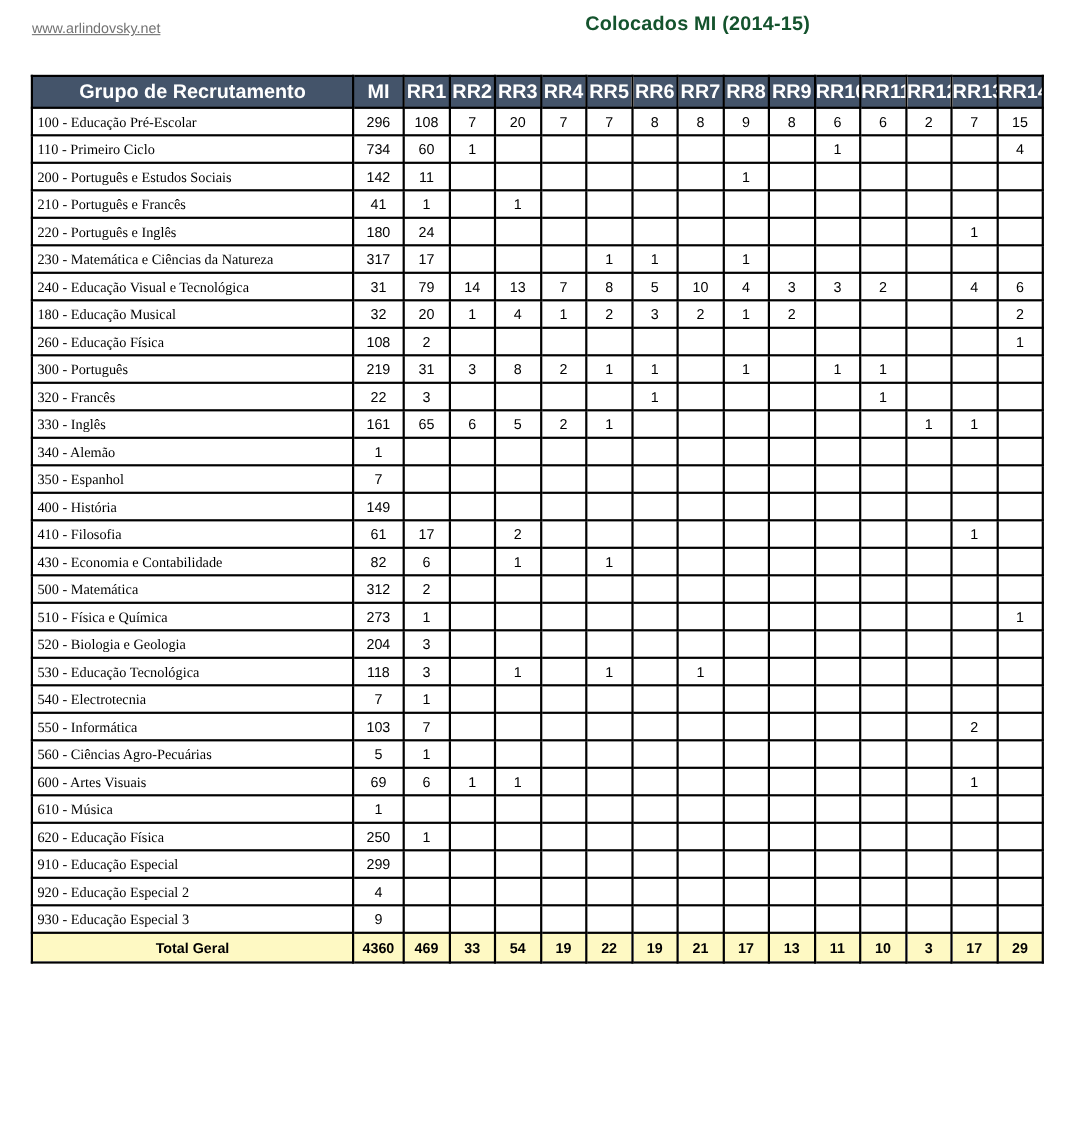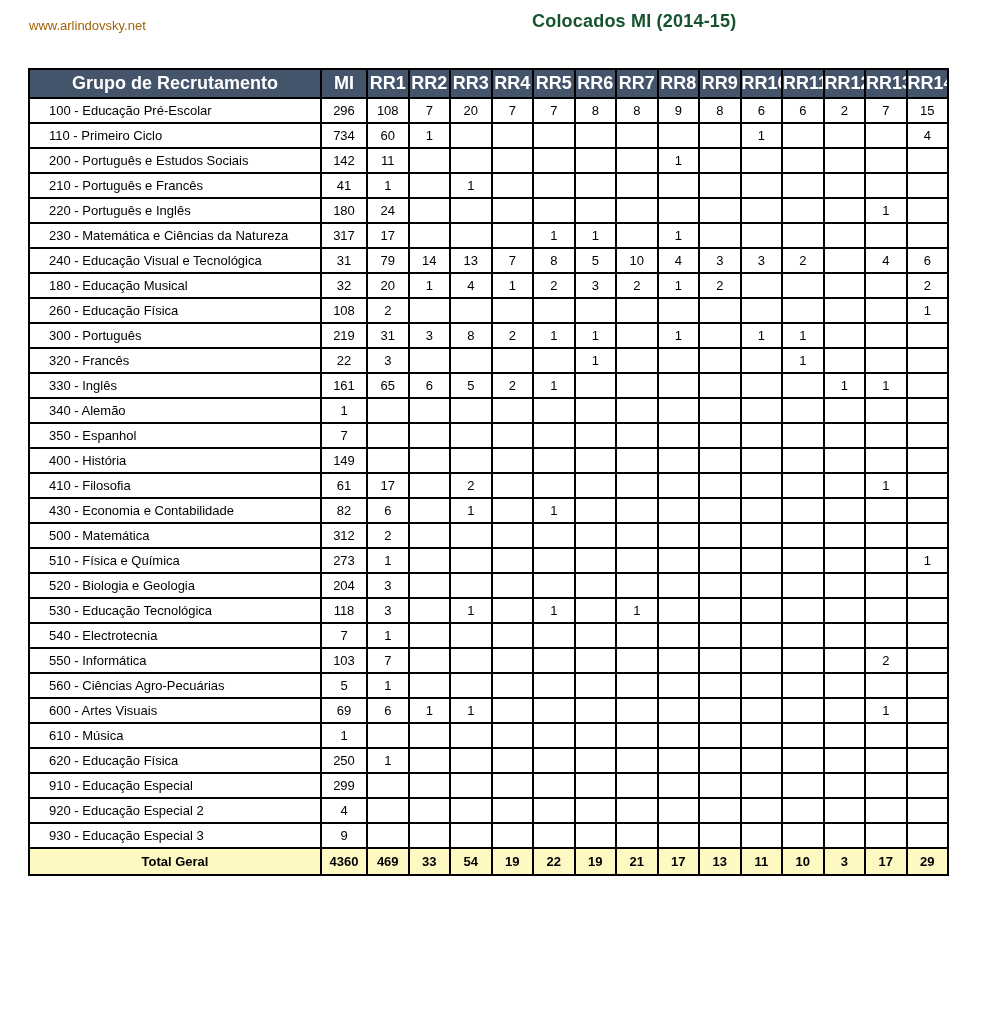--- a/index.html
+++ b/index.html
@@ -5,22 +5,22 @@
   * { margin: 0; padding: 0; box-sizing: border-box; }
   html, body { background: #ffffff; }
   body {
     width: 986px; height: 1024px;
     position: relative;
     font-family: "Liberation Sans", sans-serif;
     color: #000;
   }
   .site-link {
     position: absolute; left: 29px; top: 18px;
-    font-size: 13px; color: #a16207;
-    cursor: pointer;
+    font-size: 13px; color: #737373;
+    text-decoration: underline; cursor: pointer;
   }
   .page-title {
     position: absolute; left: 532px; top: 11px;
     font-size: 18px; font-weight: bold; color: #14532d;
     letter-spacing: 0.2px;
   }
   .report-table {
     position: absolute; left: 28px; top: 68px;
     border-collapse: collapse; table-layout: fixed;
     width: 920px;
@@ -29,21 +29,21 @@
   .report-table th, .report-table td {
     border: 2px solid #000000;
     overflow: hidden; white-space: nowrap;
   }
   .report-table thead th {
     background: #44546a; color: #ffffff;
     font-weight: bold; text-align: center;
     height: 29px; font-size: 18px;
   }
   .report-table td { height: 25px; background: #ffffff; }
-  .label-cell { text-align: left; padding-left: 19px; }
+  .label-cell { text-align: left; padding-left: 4px; font-family: Liberation Serif, serif; }
   .num-cell { text-align: center; }
   .total-row td {
     background: #fef9c3; font-weight: bold; height: 27px;
   }
   .total-row .total-label { text-align: center; }
 </style>
 </head>
 <body>
 
 <a class="site-link">www.arlindovsky.net</a>

